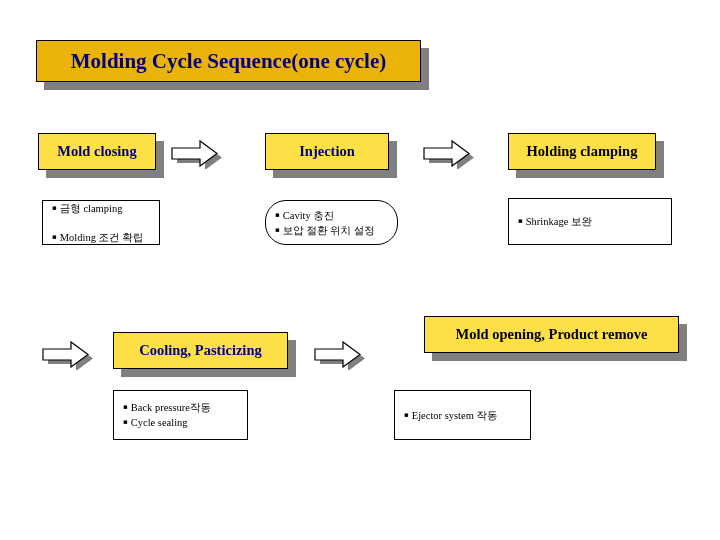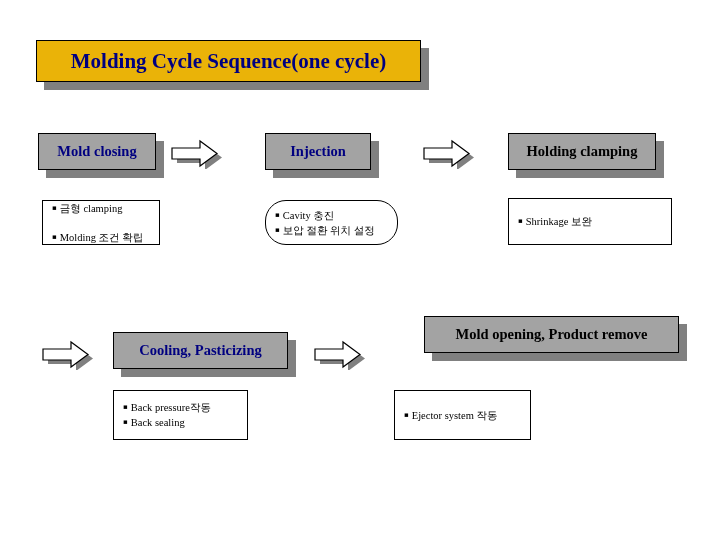--- a/index.html
+++ b/index.html
@@ -46,21 +46,21 @@
     font-size: 21px;
     font-weight: bold;
     color: #000080;
     letter-spacing: 0px;
     white-space: nowrap;
     line-height: 1;
   }
 
   
   .stage-box {
-    background: #a3a3a3;
+    background: #fde047;
     height: 37px;
   }
   .stage-label {
     font-family: "Liberation Serif", serif;
     font-size: 14.5px;
     font-weight: bold;
     white-space: nowrap;
     line-height: 1;
   }
   .navy { color: #000080; }
@@ -95,21 +95,21 @@
   .arrow {
     position: absolute;
     width: 55px;
     height: 30px;
   }
   .arrow svg { display: block; width: 55px; height: 30px; }
 
   
   
   #box-mold-closing   { left: 38px;  top: 133px; width: 118px; }
-  #box-injection      { left: 265px; top: 133px; width: 106px; }
+  #box-injection      { left: 265px; top: 133px; width: 124px; }
   #box-holding        { left: 508px; top: 133px; width: 148px; }
 
   #detail-mold-closing { left: 42px;  top: 200px; width: 118px; height: 45px; gap: 14px; }
   #detail-injection    { left: 265px; top: 200px; width: 133px; height: 45px; border-radius: 21px; }
   #detail-holding      { left: 508px; top: 198px; width: 164px; height: 47px; }
 
   #arrow-1 { left: 167px; top: 139px; }
   #arrow-2 { left: 419px; top: 139px; }
 
   
@@ -201,21 +201,21 @@
 
   <div id="box-mold-open" class="shadowbox stage-box">
     <span class="stage-label black">Mold opening, Product remove</span>
   </div>
 
   <div id="detail-cooling" class="detail-box">
     <div class="detail-line">
       <span class="bullet">▪</span><span>Back pressure작동</span>
     </div>
     <div class="detail-line">
-      <span class="bullet">▪</span><span>Back sealing</span>
+      <span class="bullet">▪</span><span>Cycle sealing</span>
     </div>
   </div>
 
   <div id="detail-ejector" class="detail-box">
     <div class="detail-line">
       <span class="bullet">▪</span><span>Ejector system 작동</span>
     </div>
   </div>
 
 </div>

